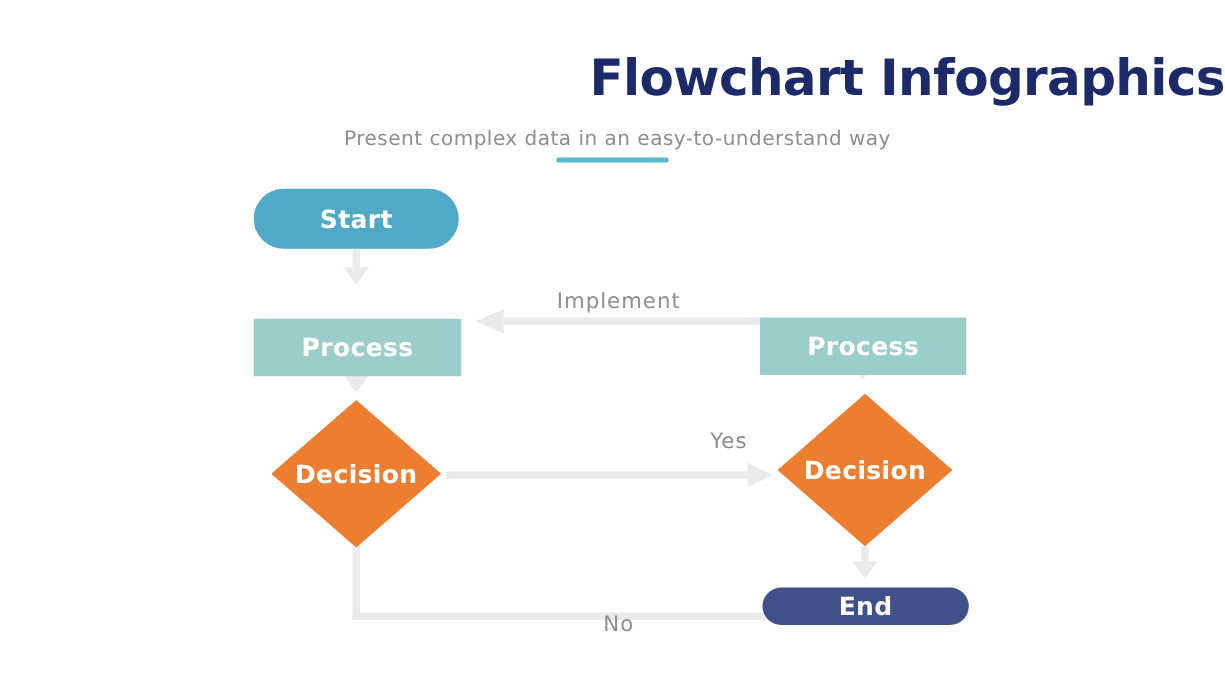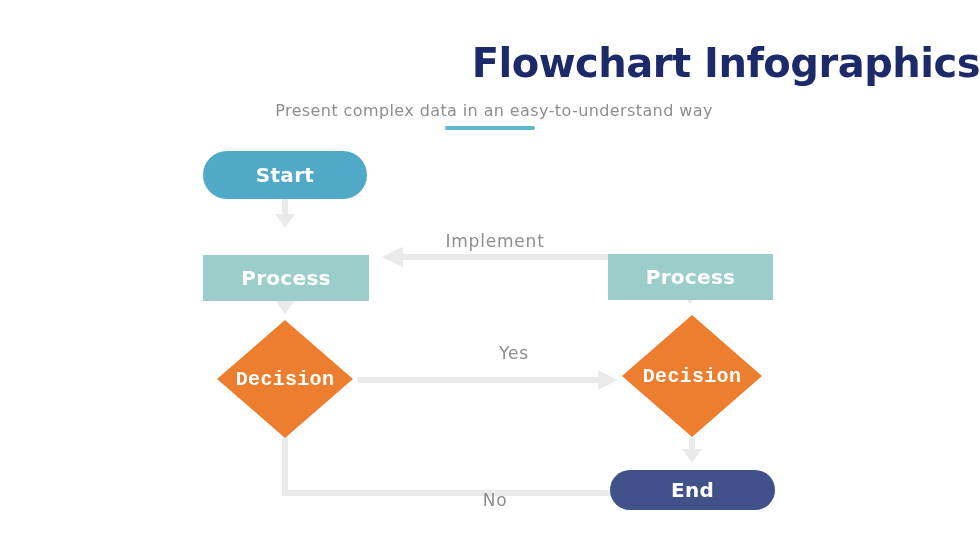--- a/index.html
+++ b/index.html
@@ -23,24 +23,24 @@
   }
   
   .node{
     position:absolute;display:flex;align-items:center;justify-content:center;
     color:var(--c-node-label,#ffffff);font-weight:bold;font-size:20px;letter-spacing:0.3px;
   }
   .start{left:203px;top:151px;width:164px;height:48px;border-radius:24px;background:var(--c-node-start,#4fa9c7);}
   .process{background:var(--c-node-process,#9bcecb);margin-top:22px;}
   .process-left{left:203px;top:233px;width:166px;height:46px;}
   .process-right{left:608px;top:232px;width:165px;height:46px;}
-  .decision{background:var(--c-node-decision,#ee7e2f);clip-path:polygon(50% 0,100% 50%,50% 100%,0 50%);font-family:Liberation Mono, monospace;}
+  .decision{background:var(--c-node-decision,#ee7e2f);clip-path:polygon(50% 0,100% 50%,50% 100%,0 50%);}
   .decision-left{left:217px;top:320px;width:136px;height:118px;}
   .decision-right{left:622px;top:315px;width:140px;height:122px;}
-  .end{left:610px;top:470px;width:165px;height:40px;border-radius:24px;background:var(--c-node-end,#41518a);}
+  .end{left:610px;top:470px;width:165px;height:30px;border-radius:24px;background:var(--c-node-end,#41518a);}
   
   .edge{position:absolute;background:var(--c-edge,#eaeaea);}
   .vline{width:6px;}
   .hline{height:6px;}
   .head{position:absolute;width:0;height:0;background:none;}
   .head-down{border-left:10px solid transparent;border-right:10px solid transparent;border-top:14px solid var(--c-edge,#eaeaea);}
   .head-left{border-top:10px solid transparent;border-bottom:10px solid transparent;border-right:22px solid var(--c-edge,#eaeaea);}
   .head-right{border-top:10px solid transparent;border-bottom:10px solid transparent;border-left:20px solid var(--c-edge,#eaeaea);}
   .edge-label{
     position:absolute;width:200px;text-align:center;
@@ -71,21 +71,21 @@
   <div class="edge vline" style="left:687px;top:278px;height:12px;"></div>
   <div class="head head-down" style="left:680px;top:290px;"></div>
 
   <div class="edge vline" style="left:689px;top:437px;height:12px;"></div>
   <div class="head head-down" style="left:682px;top:449px;"></div>
 
   <div class="edge vline" style="left:282px;top:436px;height:60px;"></div>
   <div class="edge hline" style="left:282px;top:490px;width:330px;"></div>
 
   <div class="edge-label" style="left:395px;top:219px;margin-top:12px;">Implement</div>
-  <div class="edge-label" style="left:414px;top:343px;">Yes</div>
+  <div class="edge-label" style="left:398px;top:343px;text-align:right;">Yes</div>
   <div class="edge-label" style="left:395px;top:460px;margin-top:30px;">No</div>
 
   <div class="node start">
     <span>Start</span>
   </div>
 
   <div class="node process process-left">
     <span>Process</span>
   </div>
 

